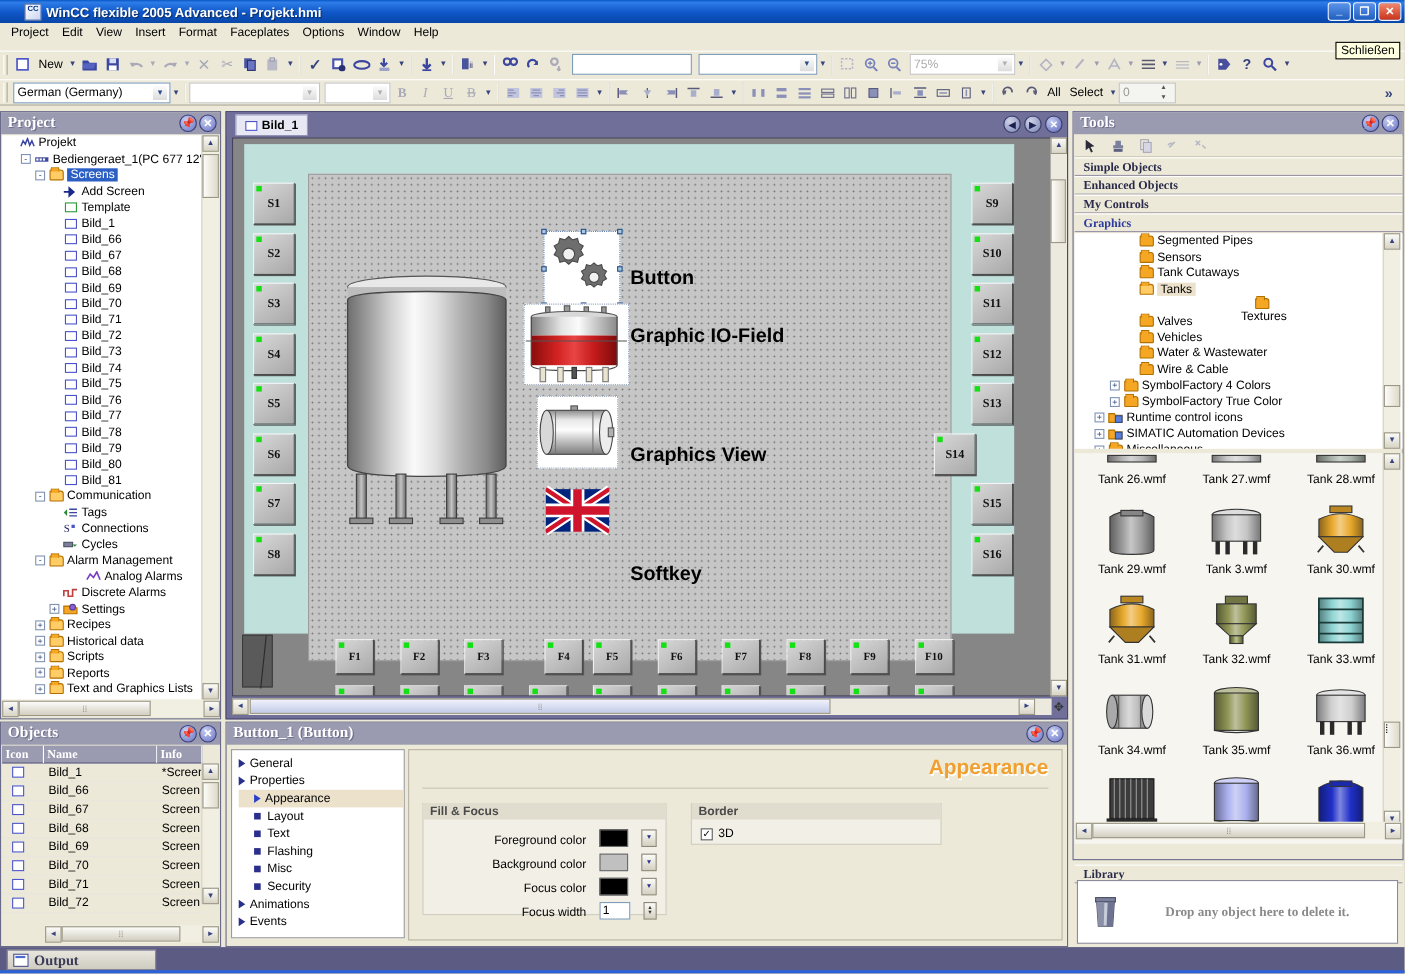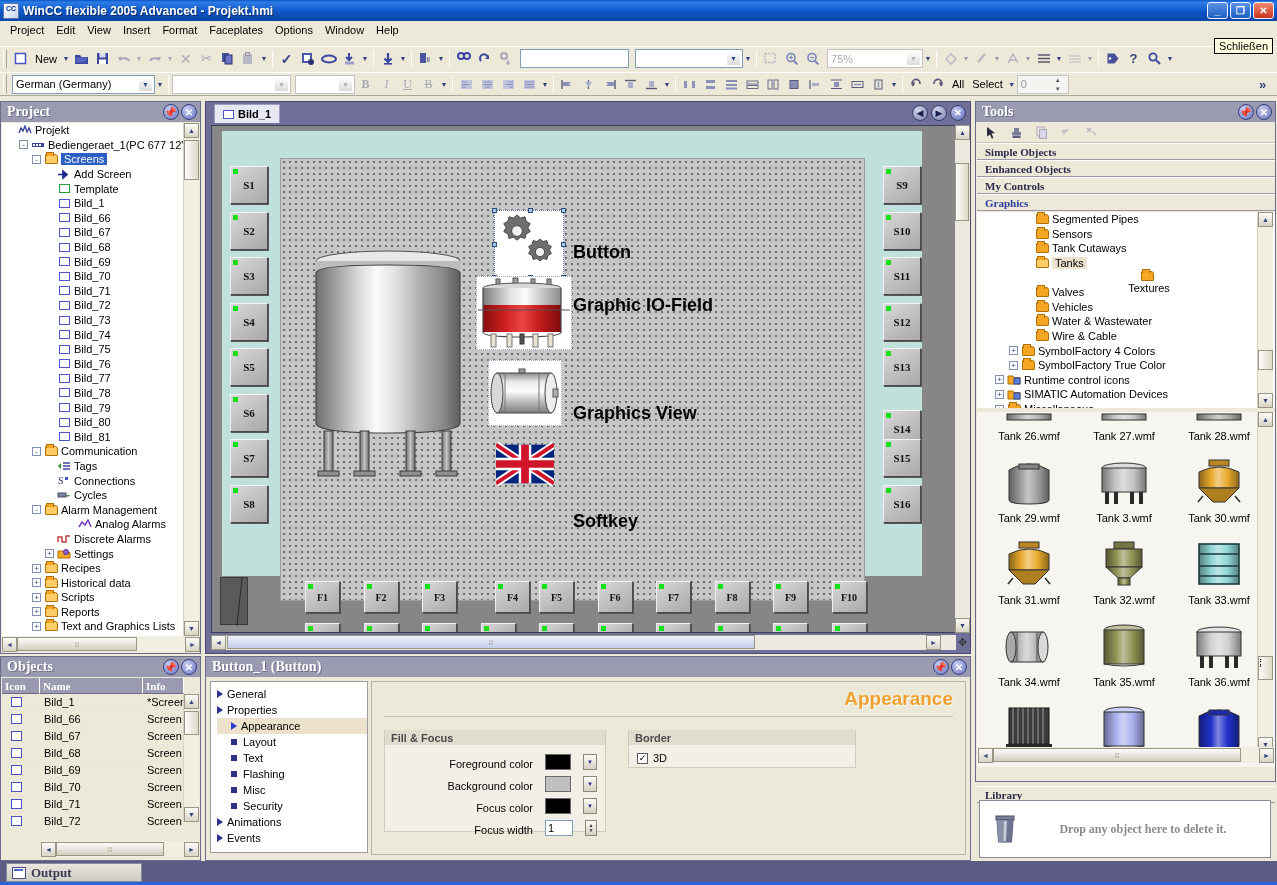--- a/index.html
+++ b/index.html
@@ -12,21 +12,21 @@
     font-size: 11px;
     background: #d4d0c8;
   }
   #app { position: relative; width: 1277px; height: 885px; background: #ece9d8; }
 
   
   .titlebar {
     position: absolute; left:0; top:0; width:1277px; height:21px;
     background: linear-gradient(180deg,#0a57c6 0%, #2d7ce8 10%, #0f56c8 55%, #0946a8 100%);
     display: flex; align-items: center; color: #fff;
-    font-weight: bold; font-size: 12px;
+    font-weight: bold; font-size: 12px; padding-left: 19px;
   }
   .titlebar .ticon {
     width: 16px; height: 16px; margin: 0 4px 0 3px;
     background: linear-gradient(135deg,#fff,#c8d4ee);
     border: 1px solid #5a76a8; border-radius: 1px;
     font-size: 7px; color:#00308f; line-height:7px; text-align:center;
     overflow:hidden; padding-top:1px; font-weight:bold;
   }
   .titlebar .ttext { text-shadow: 1px 1px 1px rgba(0,0,0,.5); }
   .winbtns { position:absolute; right:3px; top:2px; display:flex; gap:2px; }
@@ -1246,21 +1246,21 @@
               <span>S11</span>
             </div>
             <div class="skey" style="left: 671px; top: 176.5px;">
               <span class="led"></span>
               <span>S12</span>
             </div>
             <div class="skey" style="left: 671px; top: 222px;">
               <span class="led"></span>
               <span>S13</span>
             </div>
-            <div class="skey" style="left: 671px; top: 267.5px; margin-top: 16px;">
+            <div class="skey" style="left: 637px; top: 267.5px;">
               <span class="led"></span>
               <span>S14</span>
             </div>
             <div class="skey" style="left: 671px; top: 313px;">
               <span class="led"></span>
               <span>S15</span>
             </div>
             <div class="skey" style="left: 671px; top: 358.5px;">
               <span class="led"></span>
               <span>S16</span>

